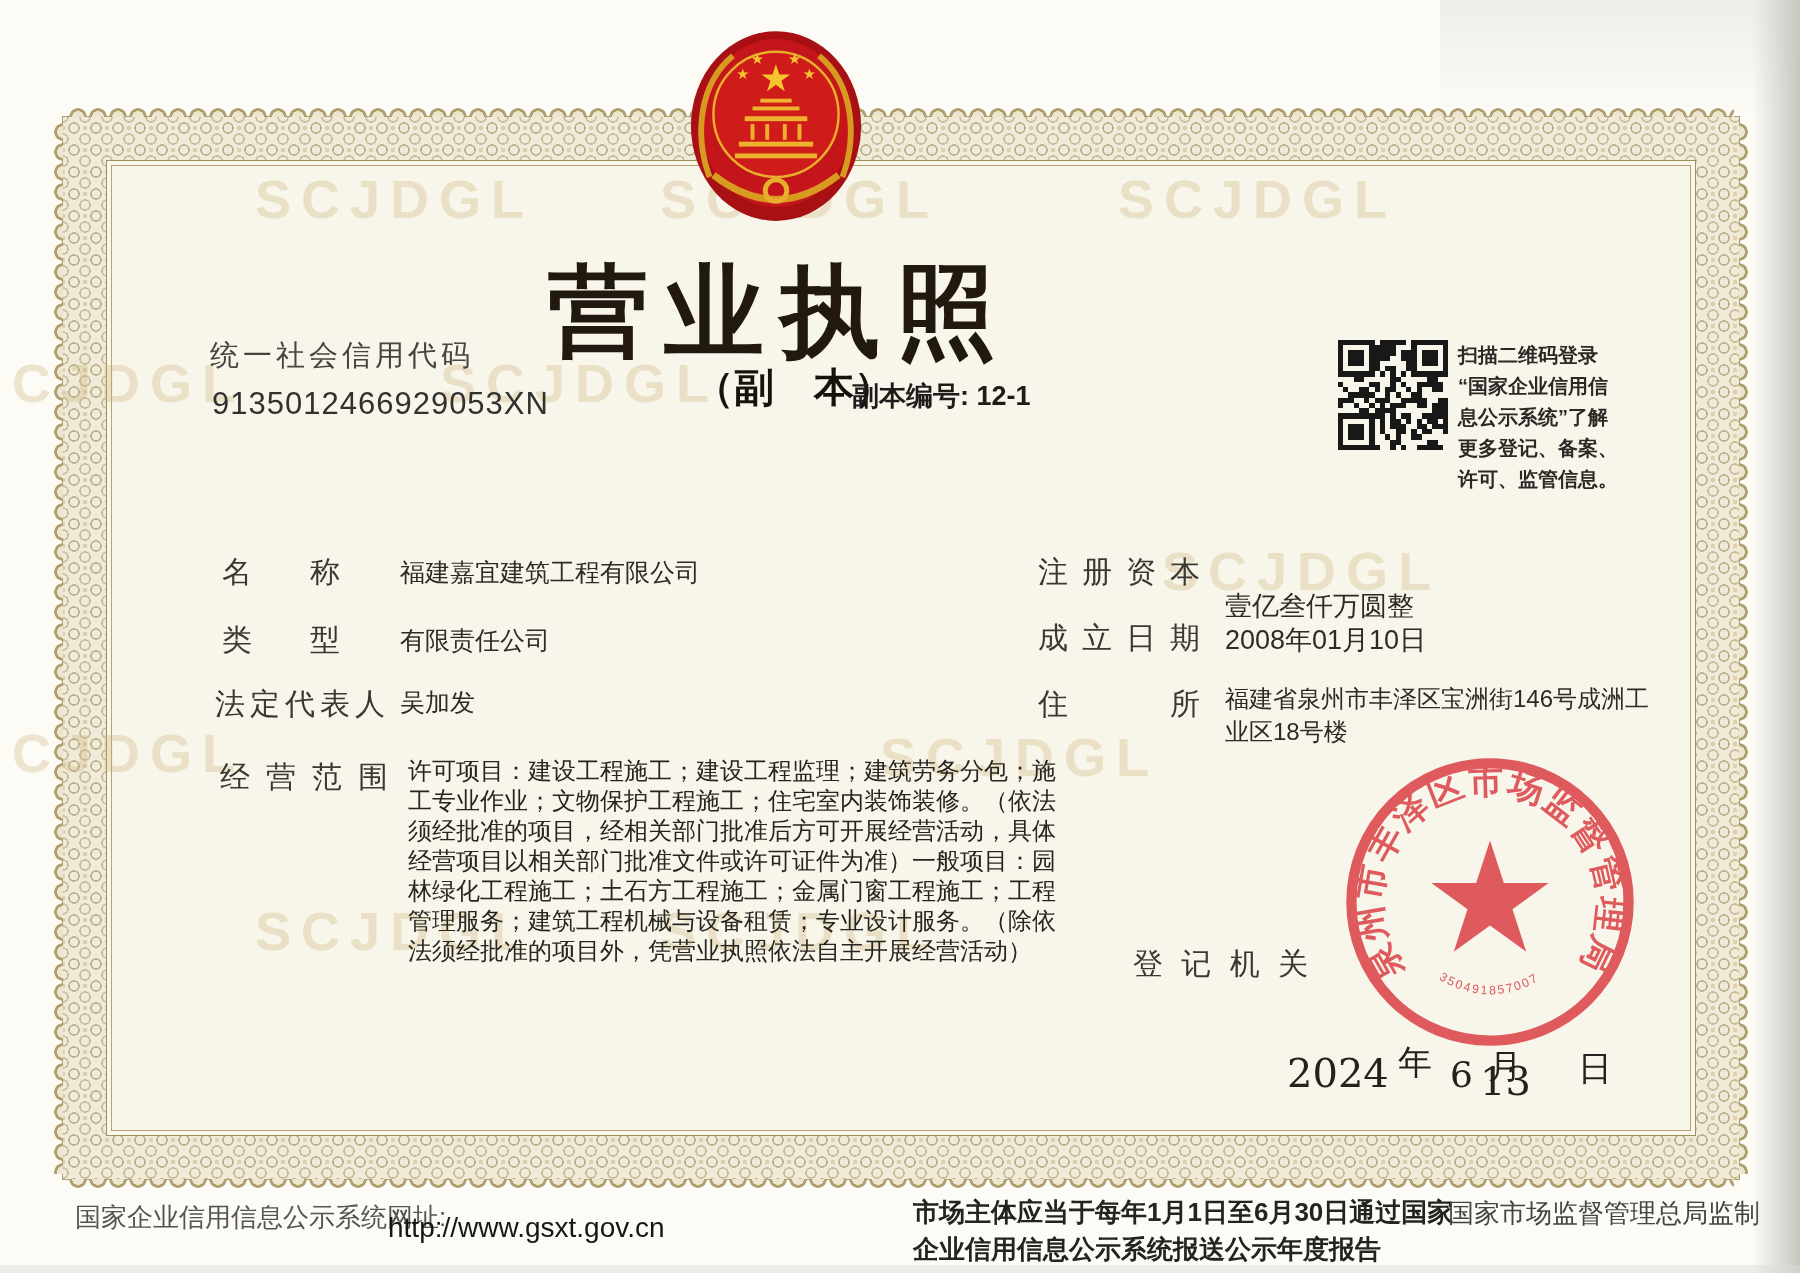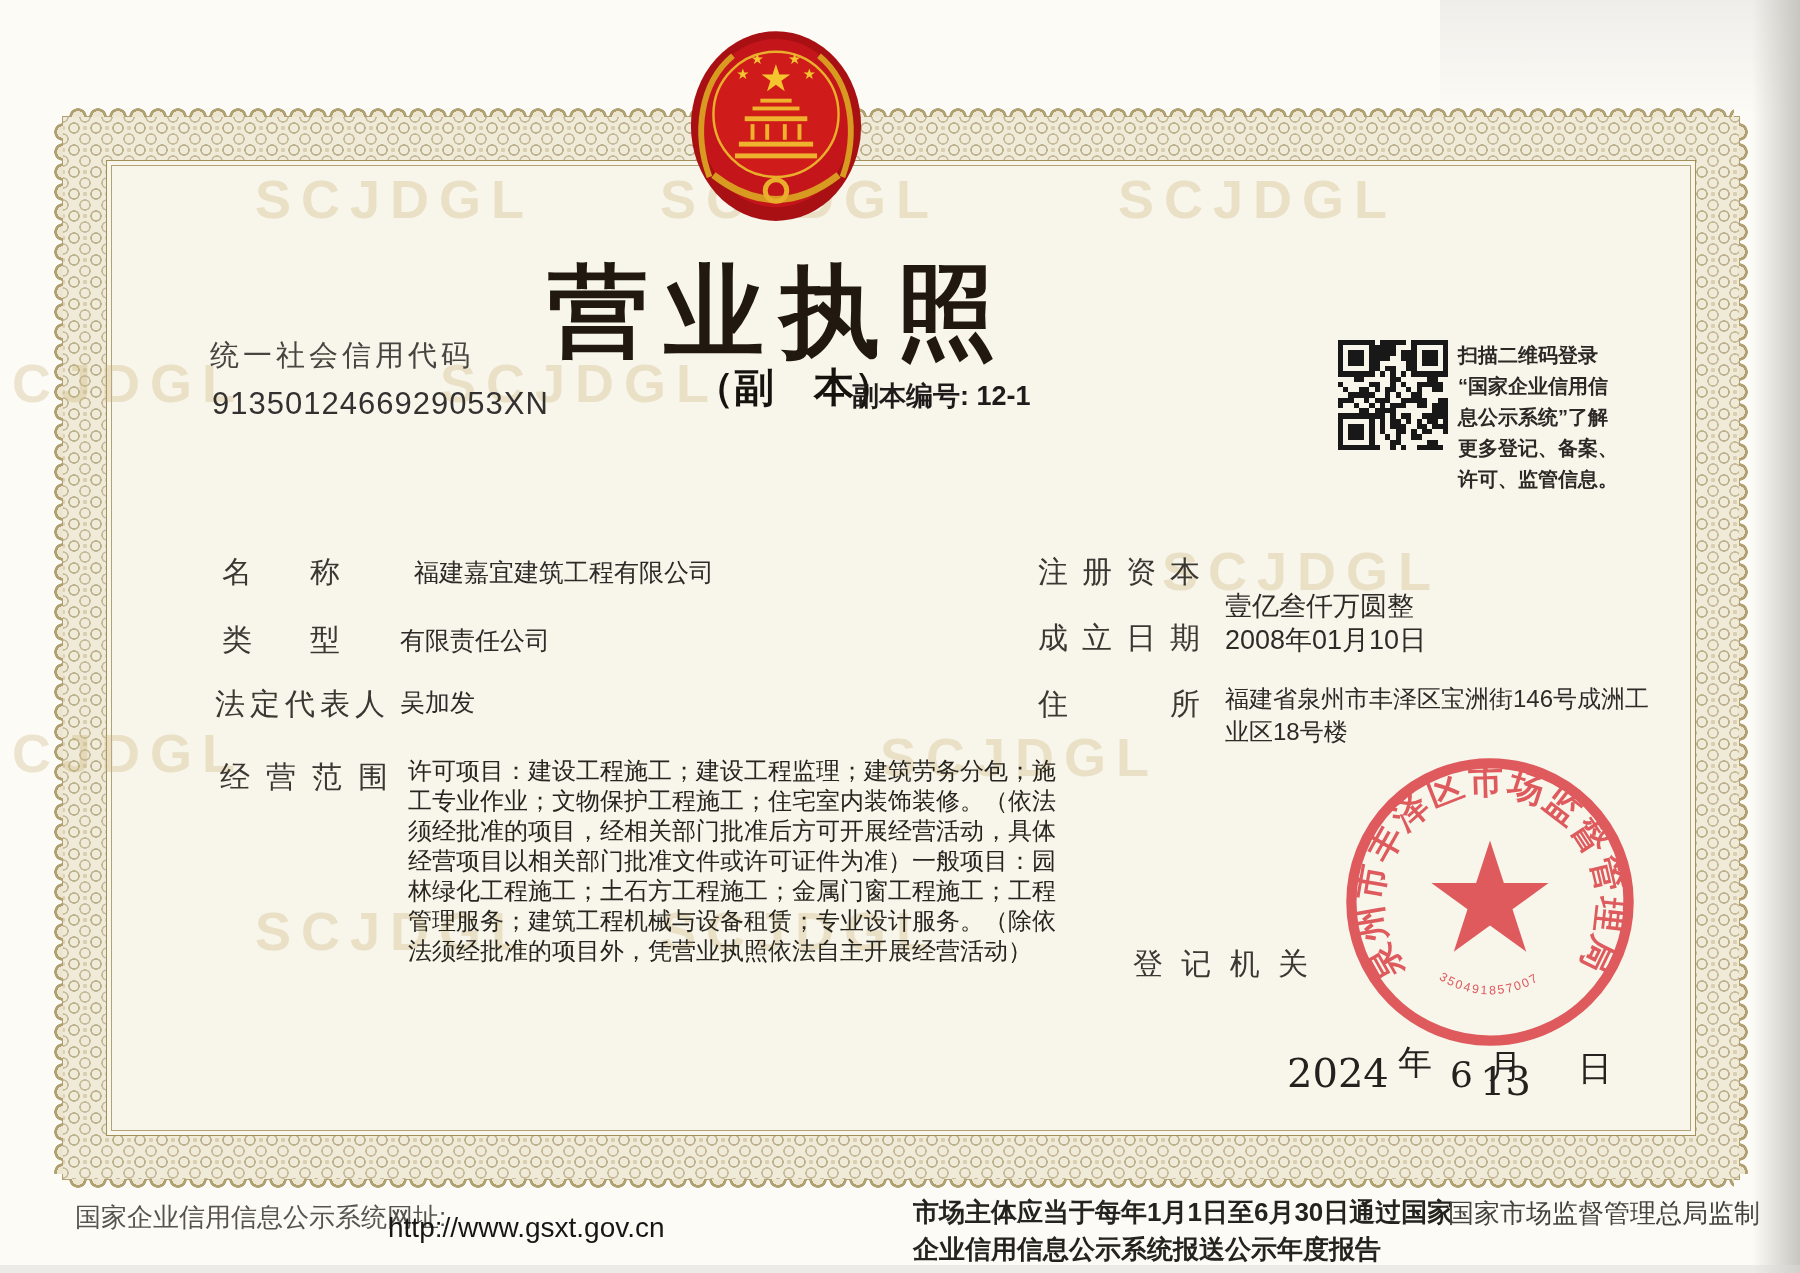--- a/index.html
+++ b/index.html
@@ -52,21 +52,21 @@
   .qr{position:absolute;left:1338px;top:340px;width:110px;height:110px;}
   .qr svg{width:100%;height:100%;}
   .qr-caption{position:absolute;left:1458px;top:340px;width:200px;font-size:20px;line-height:31px;
       font-weight:bold;color:#2a2926;}
 
   
   .lbl{position:absolute;font-size:30px;color:#3b3833;text-align:justify;text-align-last:justify;}
   .val{position:absolute;font-size:25px;color:#2d2b27;}
   .ml{white-space:pre-line;}
   .lbl-name{left:222px;top:552px;width:118px;}
-  .val-name{left:400px;top:556px;margin-left:14px;}
+  .val-name{left:400px;top:556px;}
   .lbl-type{left:222px;top:620px;width:118px;}
   .val-type{left:400px;top:624px;}
   .lbl-legal{left:215px;top:684px;width:170px;}
   .val-legal{left:400px;top:686px;}
   .lbl-scope{left:220px;top:757px;width:168px;}
   .val-scope{left:408px;top:756px;width:680px;font-size:24px;line-height:30px;color:#27251f;}
   .lbl-capital{left:1038px;top:552px;width:162px;}
   .val-capital{left:1225px;top:556px;font-size:27px;margin-top:32px;}
   .lbl-est{left:1038px;top:618px;width:162px;}
   .val-est{left:1225px;top:622px;font-size:27px;}

